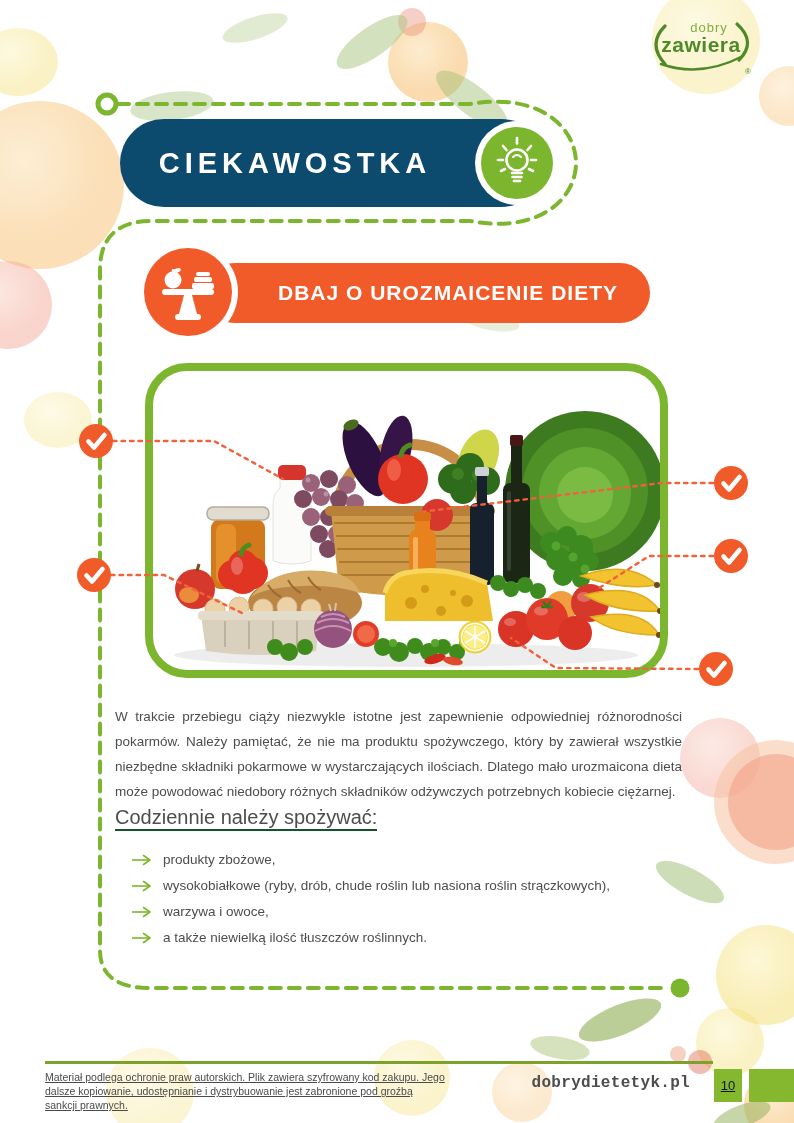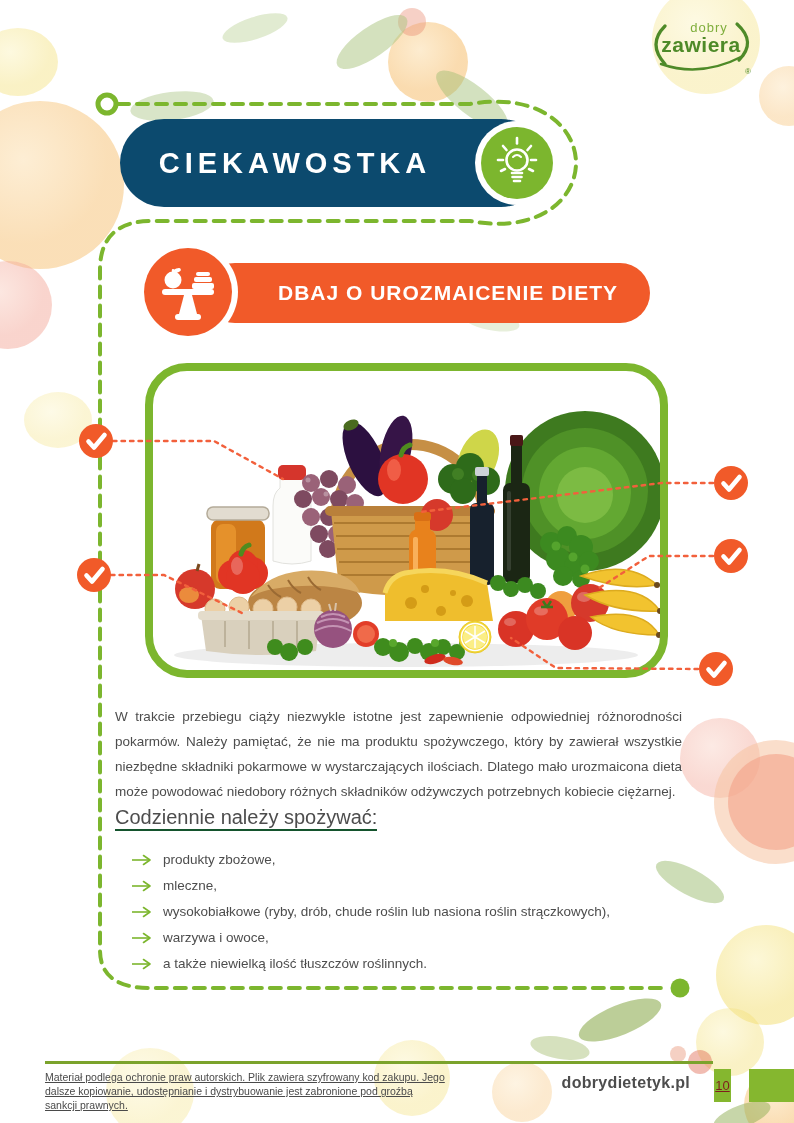--- a/index.html
+++ b/index.html
@@ -44,22 +44,22 @@
   .list-heading{left:115px;top:806px;font-size:20px;color:#4d4d4d;
     border-bottom:2px solid #14532d;}
   .bullet-list{left:115px;top:834px;width:560px;list-style:none;margin:16px;padding:0;}
   .bullet-list li{display:flex;align-items:center;margin-bottom:8px;height:18px;
     font-size:13.5px;color:#4d4d4d;}
   .bullet-list .arrow{flex:0 0 24px;margin-right:8px;}
   
   .footer-line{left:45px;top:1061px;width:668px;height:2.5px;background:#7ba32c;}
   .copyright{left:45px;top:1070px;width:400px;font-size:10.5px;line-height:14px;color:#4a4a4a;text-decoration:underline;}
   .site{left:440px;top:1074px;width:250px;text-align:right;font-size:16px;font-weight:600;
-    color:#4d4d4d;letter-spacing:.3px;}
-  .page-box{left:714px;top:1069px;width:17px;height:33px;background:#85b72f;color:#7f1d1d;
+    color:#4d4d4d;letter-spacing:.3px;font-family:Liberation Mono, monospace;}
+  .page-box{left:714px;top:1069px;width:28px;height:33px;background:#85b72f;color:#0f172a;
     display:flex;align-items:center;justify-content:center;font-size:13px;text-decoration:underline;}
   .edge-bar{left:749px;top:1069px;width:45px;height:33px;background:#85b72f;}
 </style>
 </head>
 <body>
 
 <svg id="bg-watermarks" class="abs" width="794" height="1123" viewBox="0 0 794 1123">
   <defs>
     <radialGradient id="gOr" cx="40%" cy="35%">
         <stop offset="0%" stop-color="#fbd9a0"></stop>
@@ -364,27 +364,20 @@
 
 <div class="abs content list-heading">Codziennie należy spożywać:</div>
 
 <ul class="abs content bullet-list">
   <li>
     <svg class="arrow" width="24" height="13" viewBox="0 0 24 13">
       <line x1="1" y1="7" x2="18" y2="7" stroke="#7cb62e" stroke-width="1.6"></line>
       <path d="M12.5,2.5 L19,7 L12.5,11.5" fill="none" stroke="#7cb62e" stroke-width="1.6" stroke-linecap="round" stroke-linejoin="round"></path>
     </svg>
     <span>produkty zbożowe,</span>
-  </li>
-  <li>
-    <svg class="arrow" width="24" height="13" viewBox="0 0 24 13">
-      <line x1="1" y1="7" x2="18" y2="7" stroke="#7cb62e" stroke-width="1.6"></line>
-      <path d="M12.5,2.5 L19,7 L12.5,11.5" fill="none" stroke="#7cb62e" stroke-width="1.6" stroke-linecap="round" stroke-linejoin="round"></path>
-    </svg>
-    <span>mleczne,</span>
   </li>
   <li>
     <svg class="arrow" width="24" height="13" viewBox="0 0 24 13">
       <line x1="1" y1="7" x2="18" y2="7" stroke="#7cb62e" stroke-width="1.6"></line>
       <path d="M12.5,2.5 L19,7 L12.5,11.5" fill="none" stroke="#7cb62e" stroke-width="1.6" stroke-linecap="round" stroke-linejoin="round"></path>
     </svg>
     <span>wysokobiałkowe (ryby, drób, chude roślin lub nasiona roślin strączkowych),</span>
   </li>
   <li>
     <svg class="arrow" width="24" height="13" viewBox="0 0 24 13">

